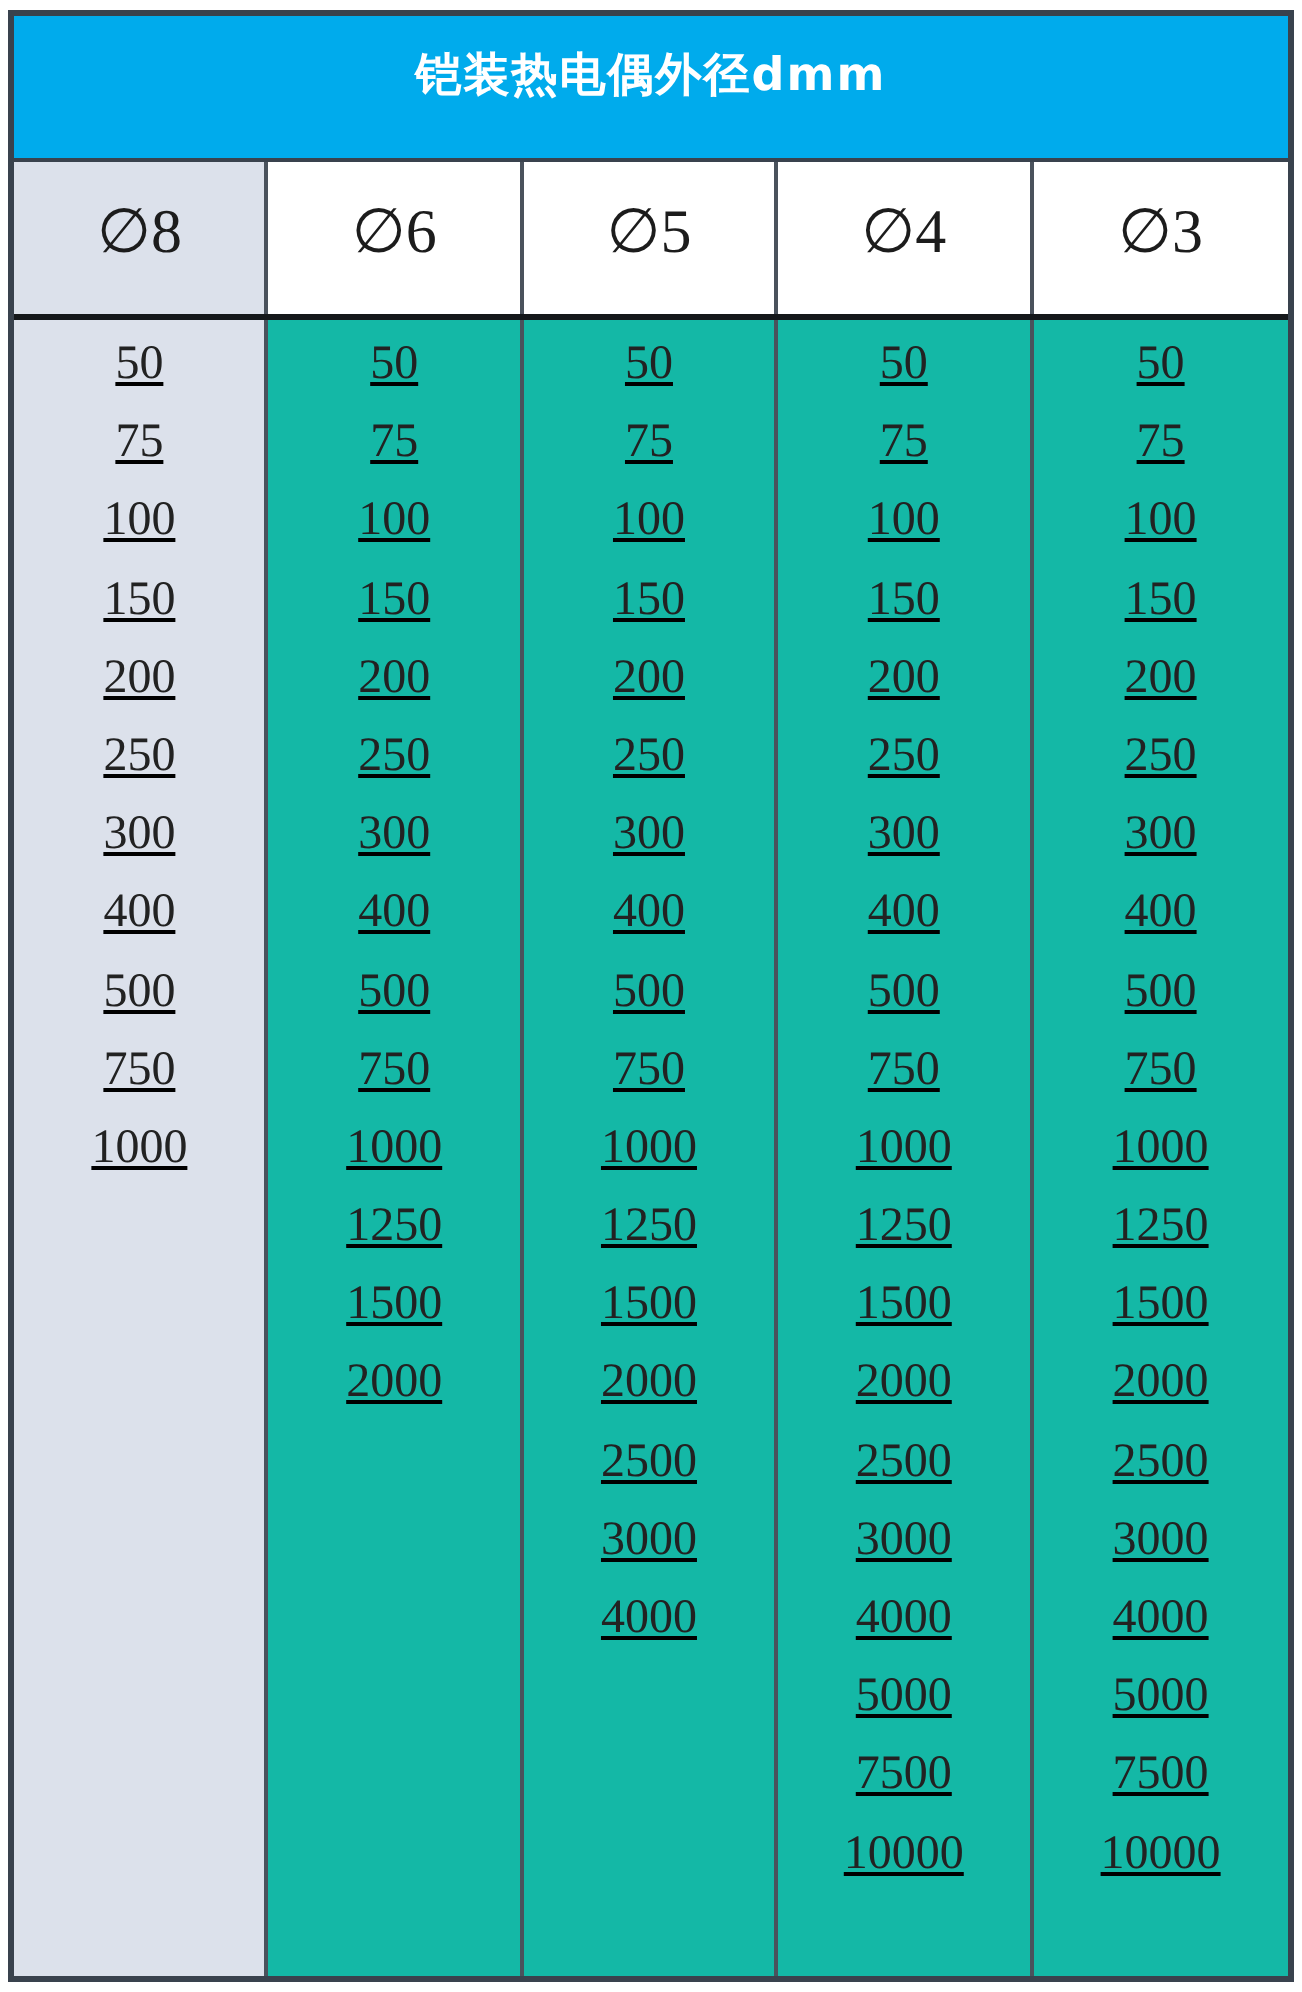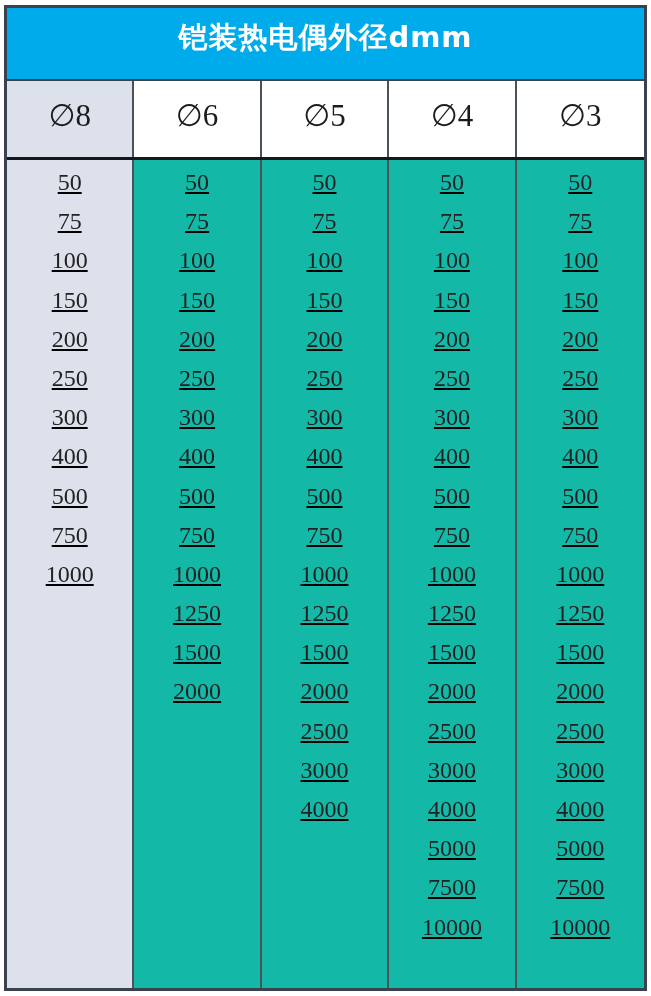--- a/index.html
+++ b/index.html
@@ -27,21 +27,21 @@
     box-sizing: border-box;
     background: var(--header-bg, #00abec);
     border-bottom: 2px solid #39424d;
     display: flex;
     align-items: center;
     justify-content: center;
     padding-bottom: 12px;
     color: var(--header-text, #ffffff);
     font-family: "DejaVu Sans", "Liberation Sans", sans-serif;
     font-weight: bold;
-    font-size: 29px;
+    font-size: 23px;
     letter-spacing: 1px;
   }
   .header-row {
     flex: 0 0 76px;
     display: grid;
     grid-template-columns: repeat(5, 1fr);
     border-bottom: 3px solid #15181b;
     background: #ffffff;
   }
   .hcell {

